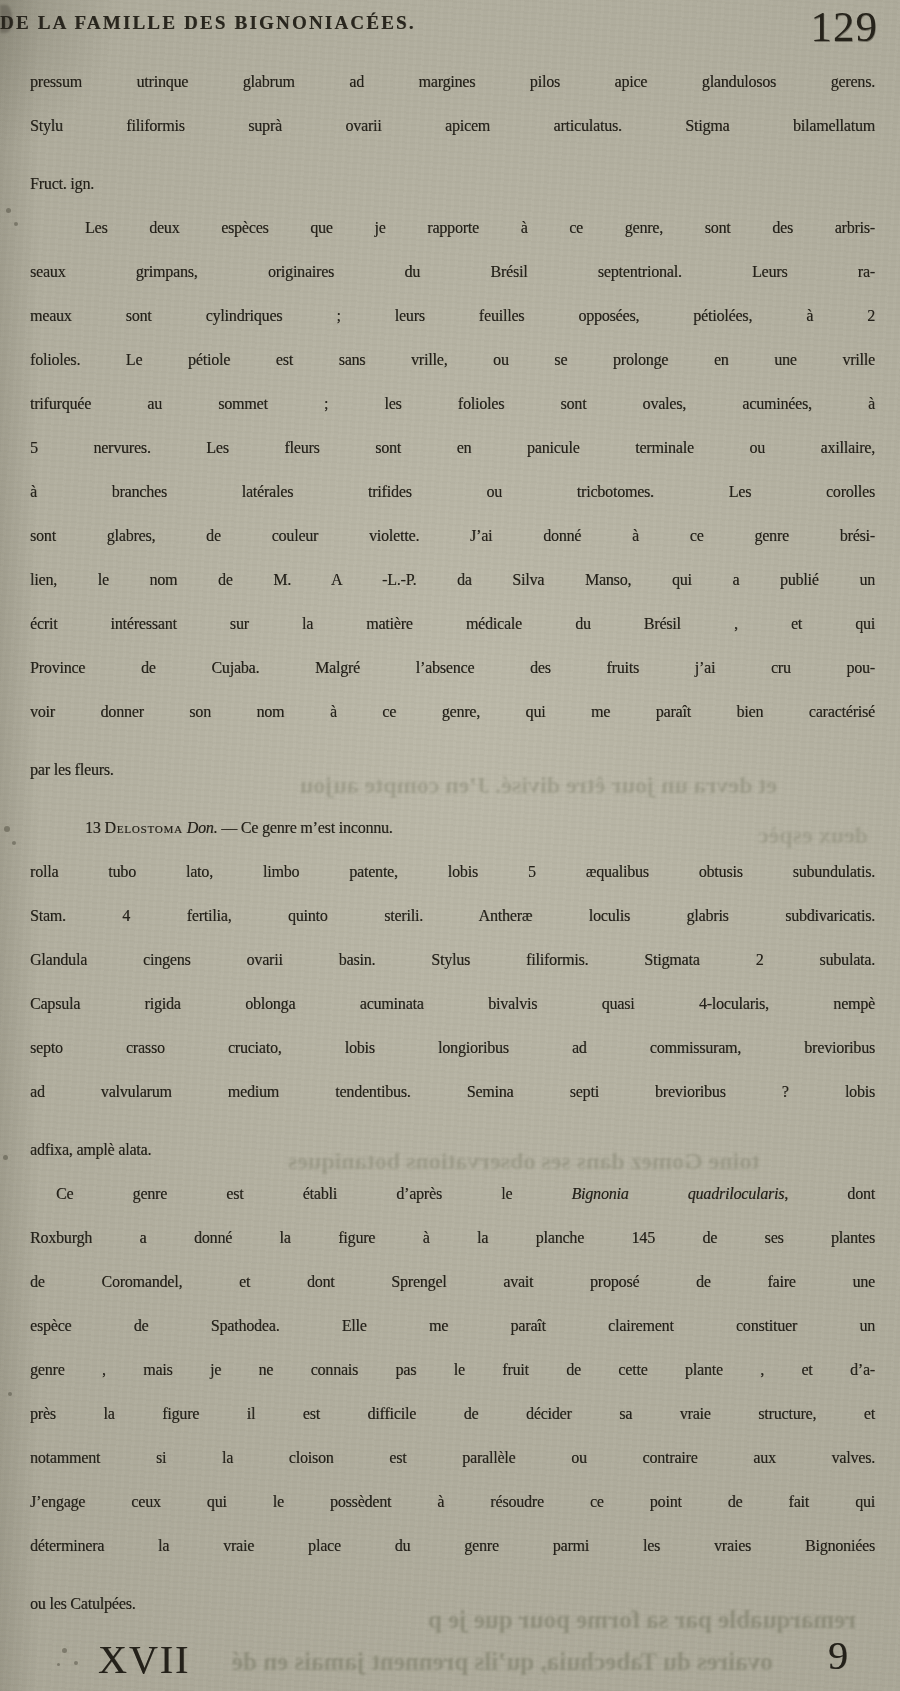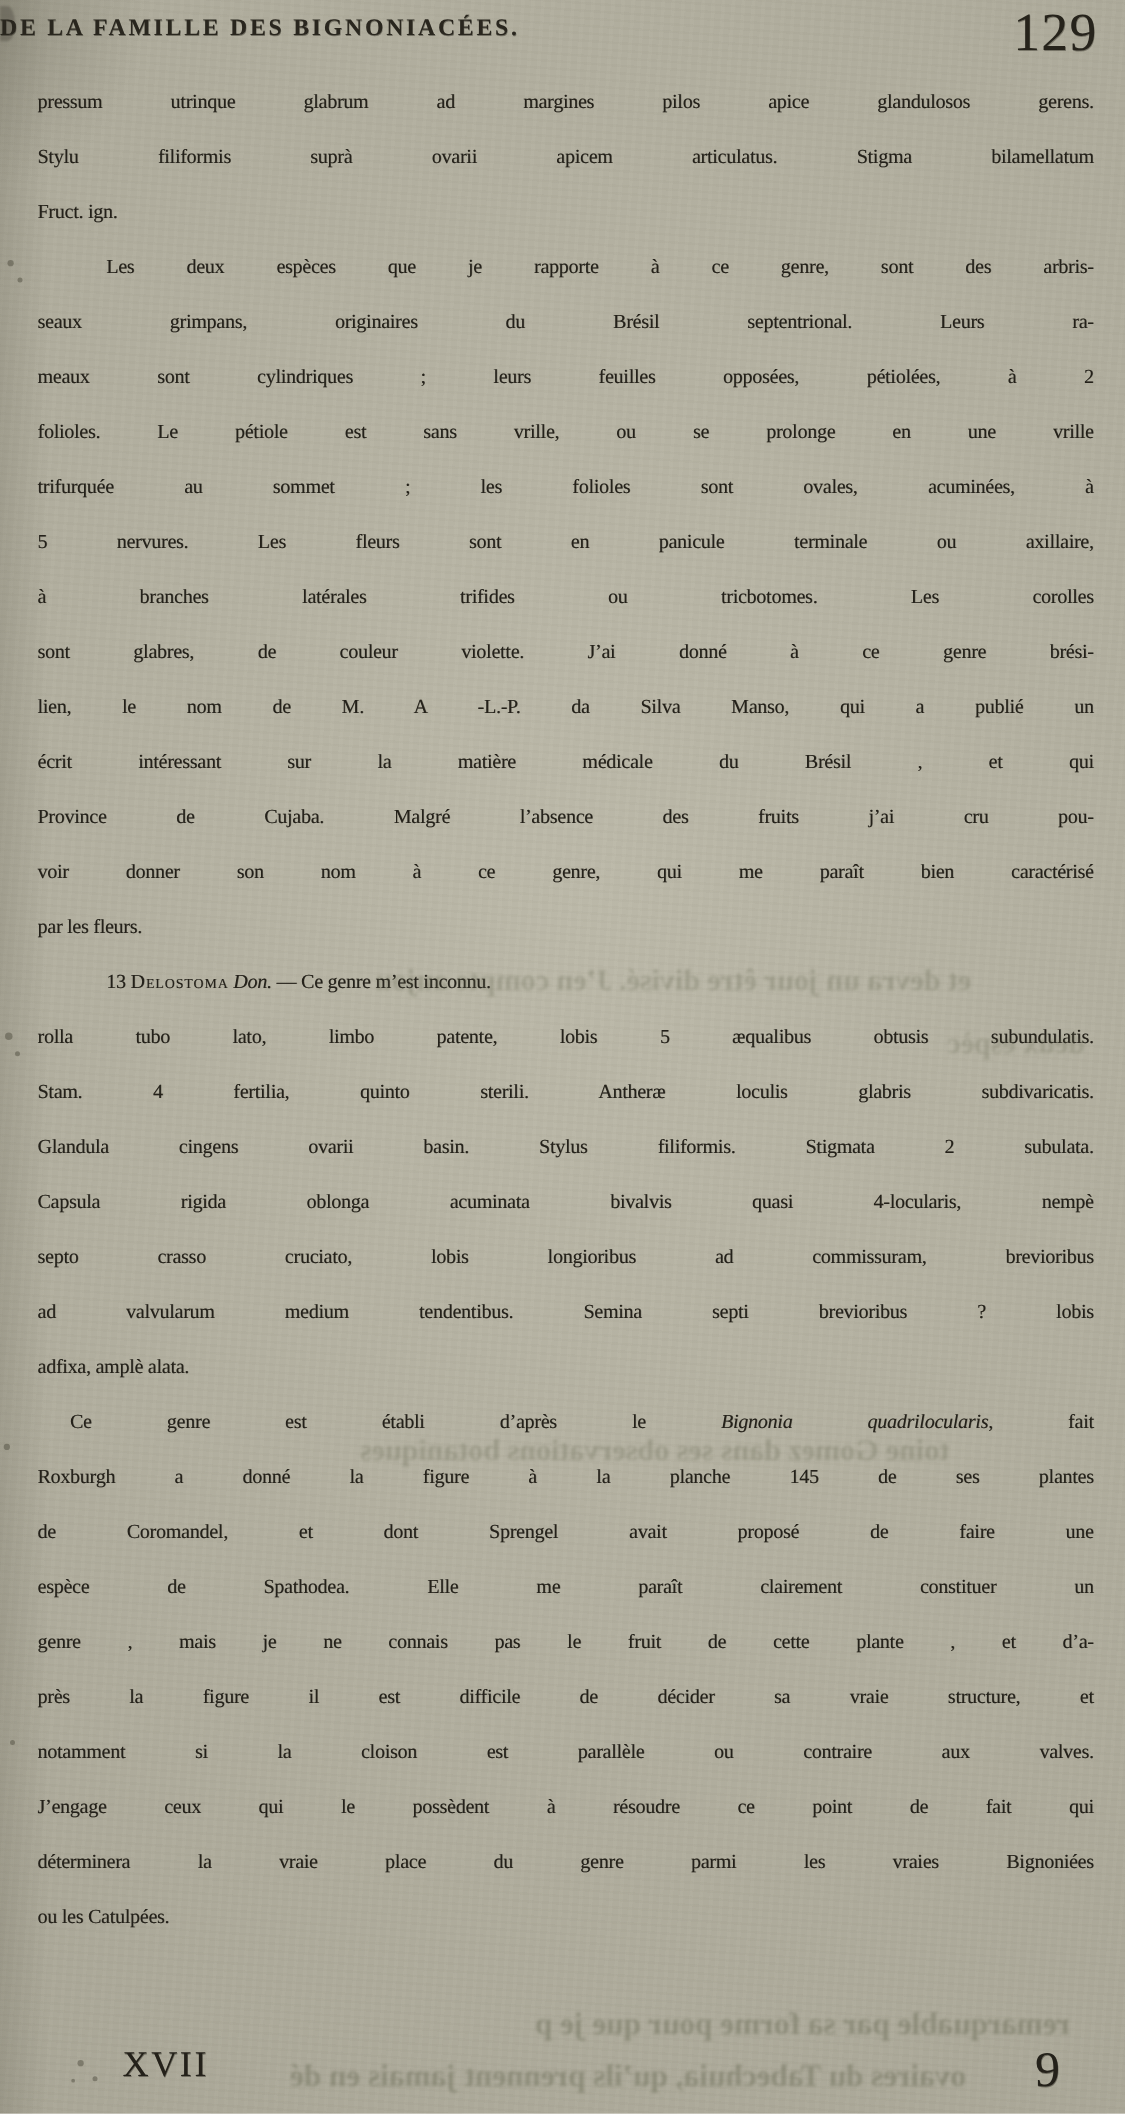--- a/index.html
+++ b/index.html
@@ -47,41 +47,41 @@
   .body-text{
     position:absolute;left:30px;top:60px;width:845px;
     font-size:16px;letter-spacing:-0.2px;
     text-shadow:0.4px 0.4px 0 rgba(38,35,27,0.45);
   }
   .line{
     height:44px;line-height:44px;
     text-align:justify;text-align-last:justify;
     white-space:normal;overflow:visible;
   }
-  .line.pe{text-align-last:left;}
+  .line.pe{text-align-last:left;margin-top:14px;}
   .line.ind-lg{padding-left:55px;}
   .line.ind-sm{padding-left:26px;}
   .i{font-style:italic;}
   .sc{font-variant:small-caps;letter-spacing:0.8px;}
 
   .ghost-layer span{
     position:absolute;display:block;
     transform:scaleX(-1);
     color:#63654f;
     font-weight:bold;
     filter:blur(1.1px);
     font-size:25px;
     text-align:justify;text-align-last:justify;
     white-space:nowrap;
     pointer-events:none;
   }
 
   .footer-sig{
     position:absolute;left:98px;top:1636px;
-    font-size:29px;letter-spacing:2px;
+    font-size:40px;letter-spacing:2px;
     text-shadow:0.4px 0.4px 0 rgba(38,35,27,0.45);
   }
   .footer-num{
     position:absolute;right:52px;top:1632px;
     font-size:40px;
     text-shadow:0.4px 0.4px 0 rgba(38,35,27,0.45);
   }
 </style>
 </head>
 <body>
@@ -114,21 +114,21 @@
       <div class="line"><span>voir donner son nom à ce genre, qui me paraît bien caractérisé</span></div>
       <div class="line pe"><span>par les fleurs.</span></div>
       <div class="line pe ind-lg"><span>13 </span><span class="sc">Delostoma</span><span> </span><span class="i">Don.</span><span> — Ce genre m’est inconnu.</span></div>
       <div class="line"><span>rolla tubo lato, limbo patente, lobis 5 æqualibus obtusis subundulatis.</span></div>
       <div class="line"><span>Stam. 4 fertilia, quinto sterili. Antheræ loculis glabris subdivaricatis.</span></div>
       <div class="line"><span>Glandula cingens ovarii basin. Stylus filiformis. Stigmata 2 subulata.</span></div>
       <div class="line"><span>Capsula rigida oblonga acuminata bivalvis quasi 4-locularis, nempè</span></div>
       <div class="line"><span>septo crasso cruciato, lobis longioribus ad commissuram, brevioribus</span></div>
       <div class="line"><span>ad valvularum medium tendentibus. Semina septi brevioribus ? lobis</span></div>
       <div class="line pe"><span>adfixa, amplè alata.</span></div>
-      <div class="line ind-sm"><span>Ce genre est établi d’après le </span><span class="i">Bignonia quadrilocularis</span><span>, fait</span></div>
+      <div class="line ind-sm"><span>Ce genre est établi d’après le </span><span class="i">Bignonia quadrilocularis</span><span>, dont</span></div>
       <div class="line"><span>Roxburgh a donné la figure à la planche 145 de ses plantes</span></div>
       <div class="line"><span>de Coromandel, et dont Sprengel avait proposé de faire une</span></div>
       <div class="line"><span>espèce de Spathodea. Elle me paraît clairement constituer un</span></div>
       <div class="line"><span>genre , mais je ne connais pas le fruit de cette plante , et d’a-</span></div>
       <div class="line"><span>près la figure il est difficile de décider sa vraie structure, et</span></div>
       <div class="line"><span>notamment si la cloison est parallèle ou contraire aux valves.</span></div>
       <div class="line"><span>J’engage ceux qui le possèdent à résoudre ce point de fait qui</span></div>
       <div class="line"><span>déterminera la vraie place du genre parmi les vraies Bignoniées</span></div>
       <div class="line pe"><span>ou les Catulpées.</span></div>
     </div>

